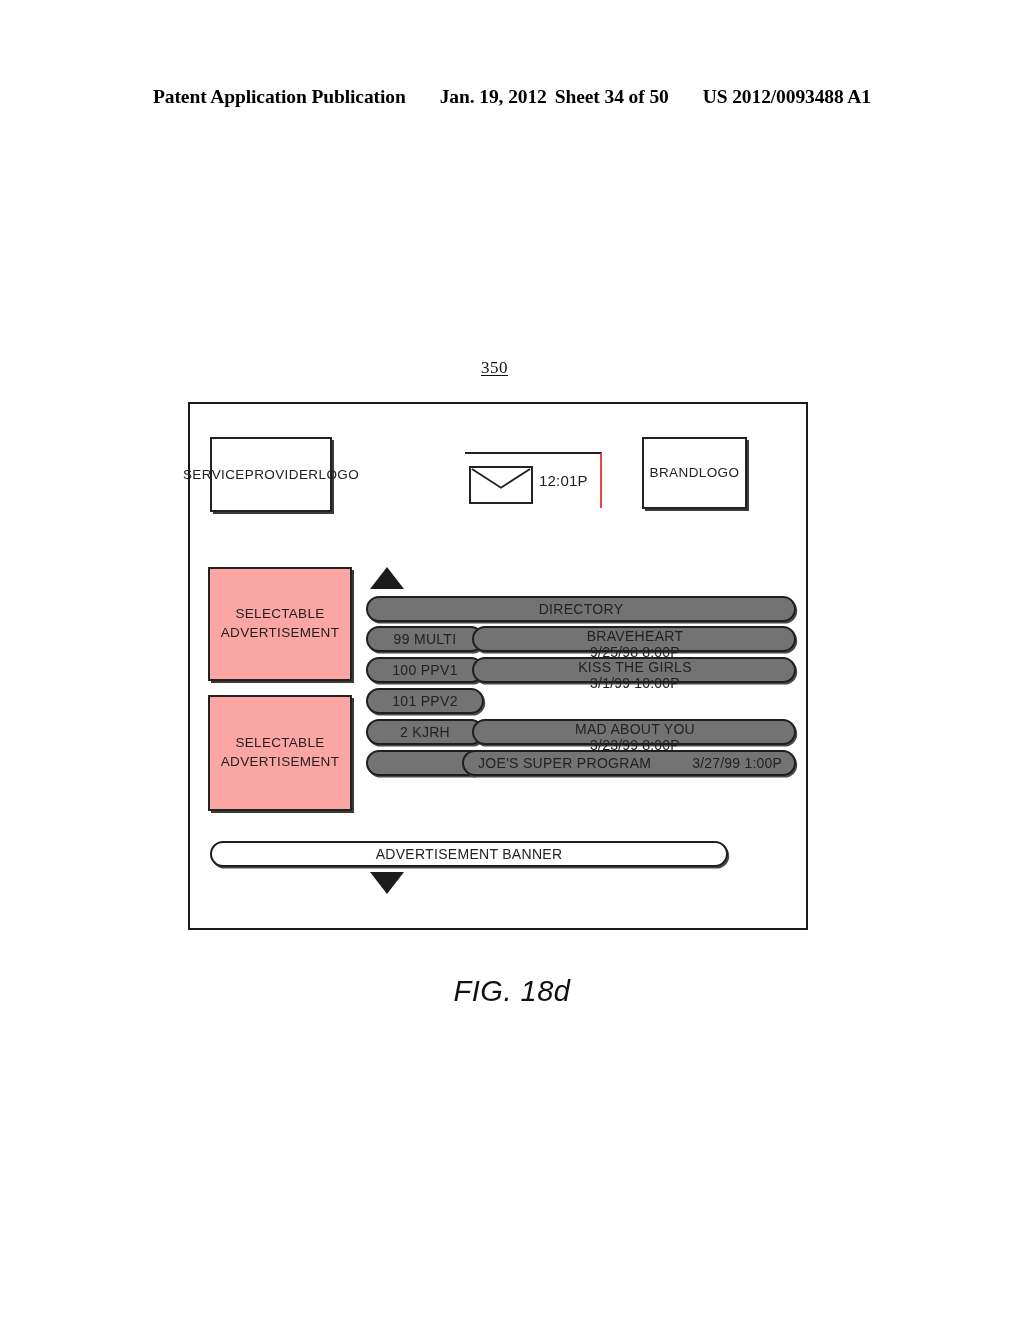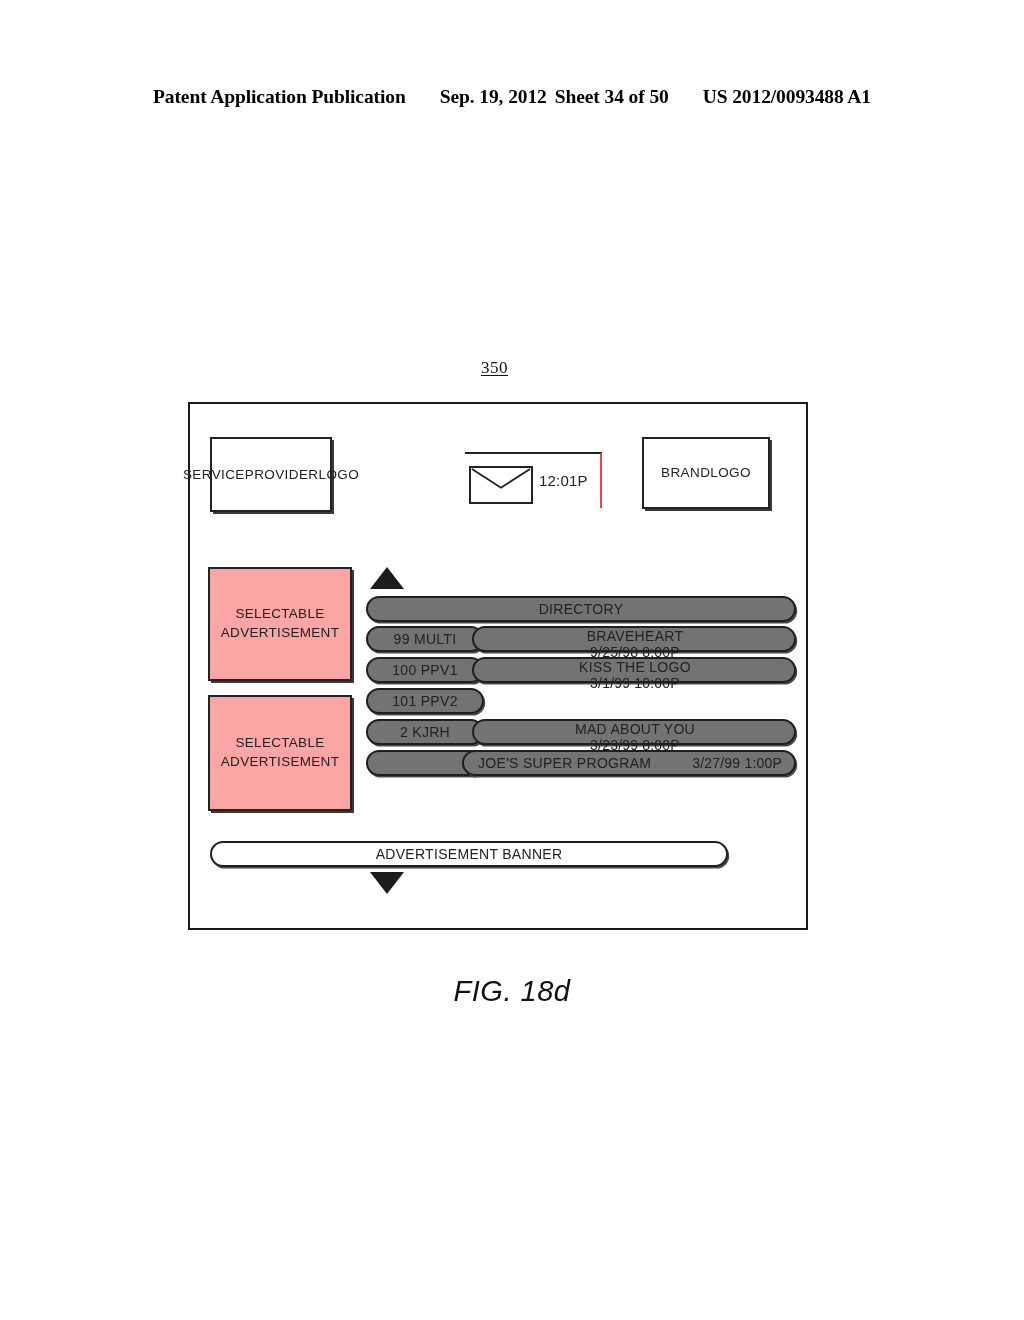--- a/index.html
+++ b/index.html
@@ -81,21 +81,21 @@
   }
   .sp-logo {
     left: 20px;
     top: 33px;
     width: 122px;
     height: 75px;
   }
   .brand-logo {
     left: 452px;
     top: 33px;
-    width: 128px;
+    width: 105px;
     height: 72px;
   }
 
   
   .clock-region {
     position: absolute;
     left: 275px;
     top: 48px;
     width: 137px;
     height: 56px;
@@ -273,21 +273,21 @@
     font-size: 29px;
     letter-spacing: 0.5px;
     color: #111;
   }
 </style>
 </head>
 <body>
 
 <div class="pub-header">
   <span class="seg-title">Patent Application Publication</span>
-  <span class="seg-date">Sep. 19, 2012</span>
+  <span class="seg-date">Jan. 19, 2012</span>
   <span class="seg-sheet">Sheet 34 of 50</span>
   <span class="seg-num">US 2012/0093488 A1</span>
 </div>
 
 <div class="ref-350">350</div>
 
 <div class="tv-frame">
 
   <div class="logo-box sp-logo">
     <span>SERVICE</span>
@@ -337,21 +337,21 @@
         <span class="t-name">BRAVEHEART</span>
         <span class="t-date">9/25/98  8:00P</span>
       </div>
     </div>
 
     <div class="row">
       <div class="pill row-channel">
         <span>100 PPV1</span>
       </div>
       <div class="pill row-title offset-normal">
-        <span class="t-name">KISS THE LOGO</span>
+        <span class="t-name">KISS THE GIRLS</span>
         <span class="t-date">3/1/99  10:00P</span>
       </div>
     </div>
 
     <div class="row">
       <div class="pill row-channel">
         <span>101 PPV2</span>
       </div>
     </div>
 

